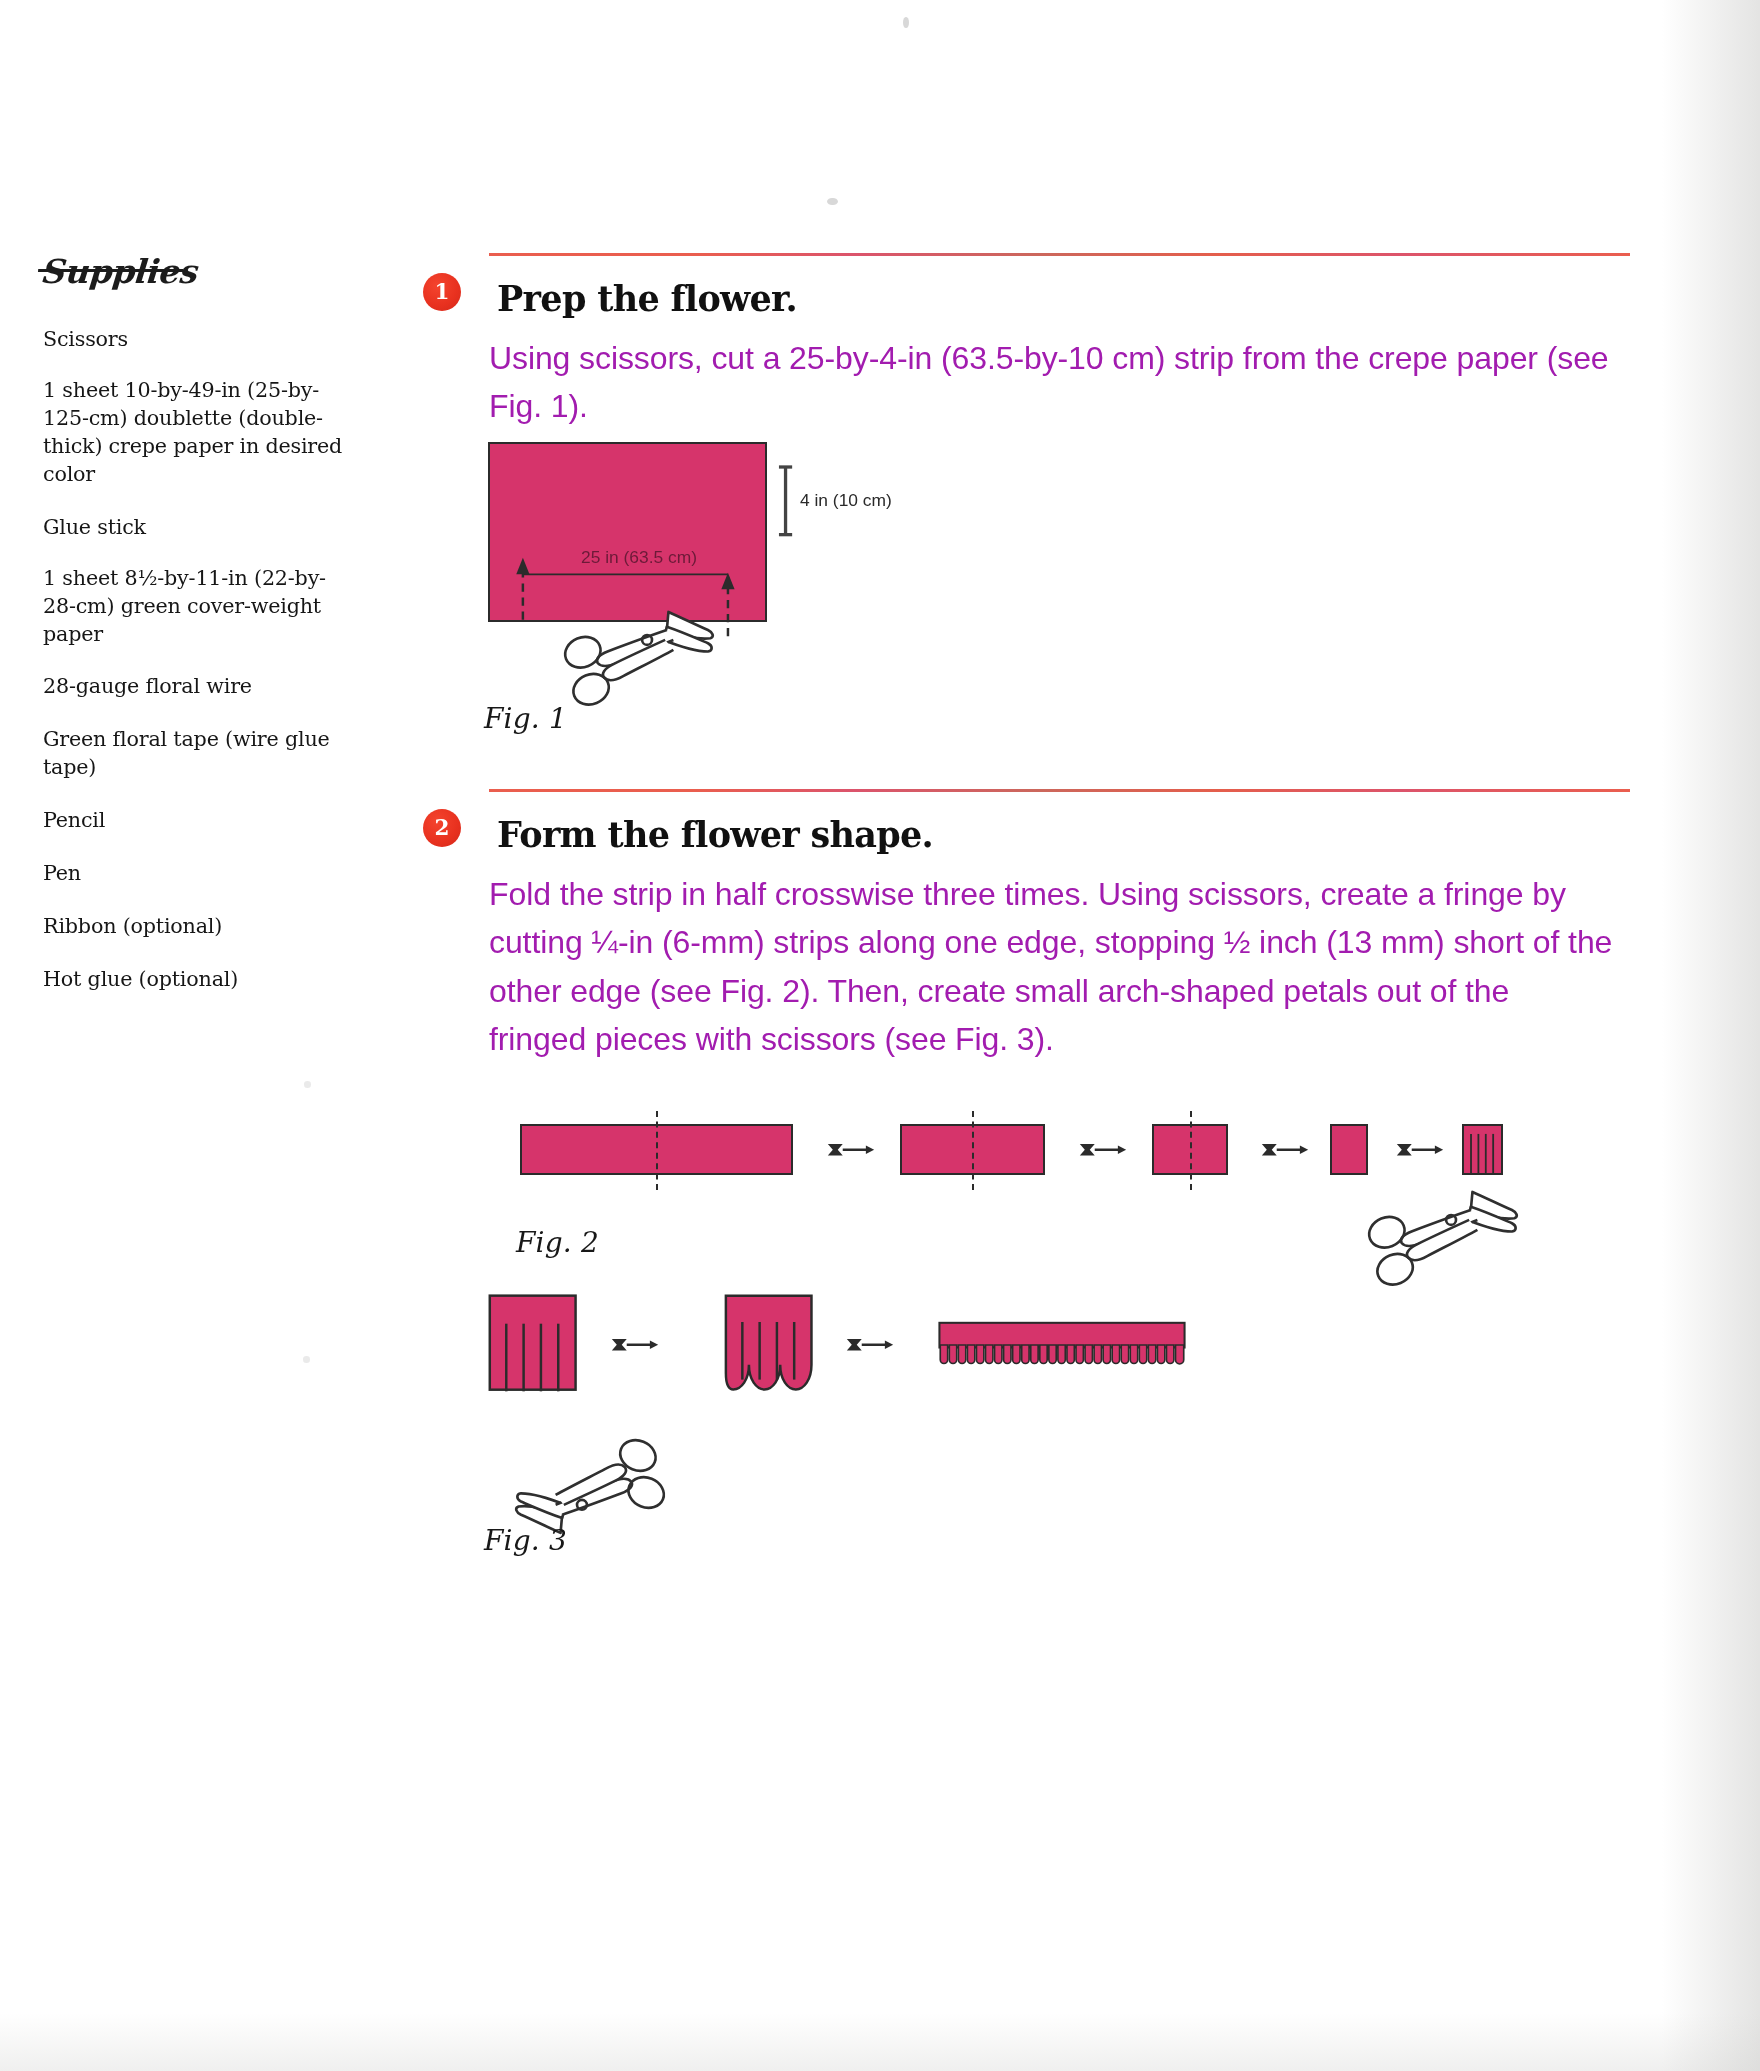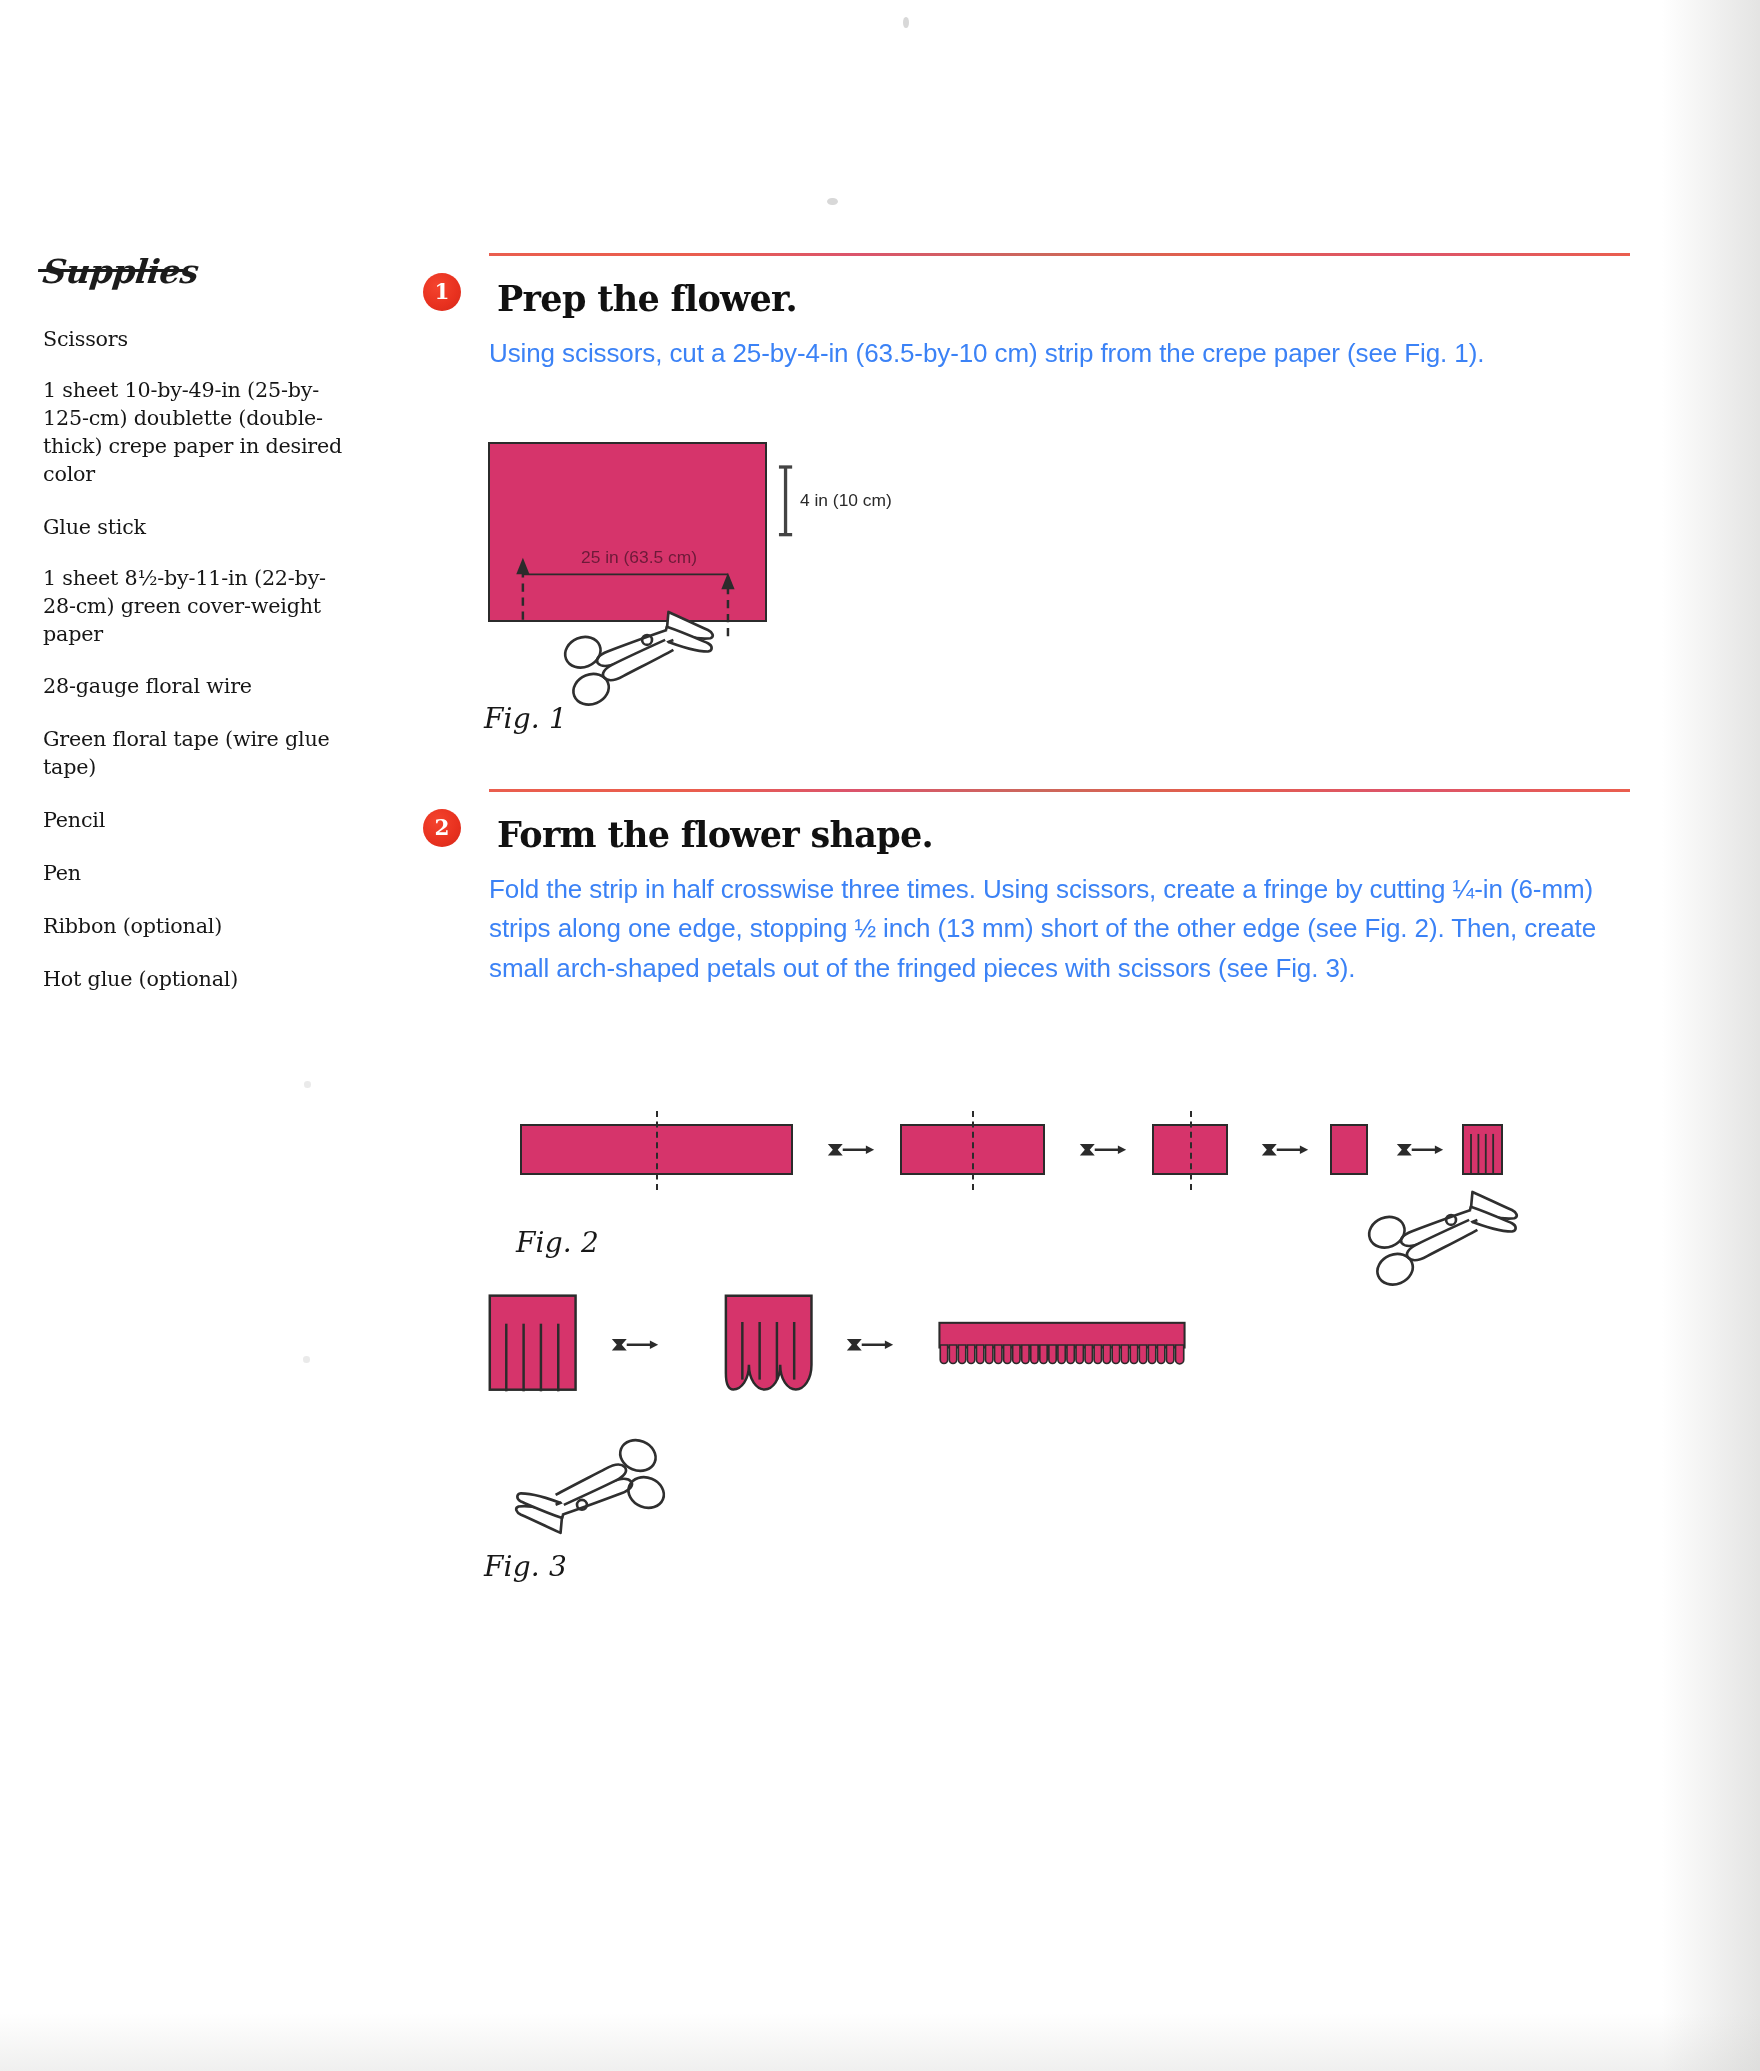--- a/index.html
+++ b/index.html
@@ -108,23 +108,23 @@
     font-family: "DejaVu Serif", serif;
     font-weight: bold;
     font-size: 35px;
     letter-spacing: -0.7px;
     color: #111111;
     margin: 8px;
     padding: 16.5px 0 0 66px;
   }
   .step-body {
     font-family: "Liberation Sans", sans-serif;
-    font-size: 26px;
+    font-size: 32px;
     line-height: 1.52;
-    color: #3b82f6;
+    color: #a21caf;
     margin: 15px 0 0 0;
     padding-left: 66px;
     letter-spacing: -0.1px;
     max-width: 1124px;
   }
   .figcaption {
     font-family: "DejaVu Serif", serif;
     font-style: italic;
     font-size: 28px;
     color: #181818;
@@ -372,17 +372,17 @@
         <path d="M152 6 C170 14 186 22 200 28 C206 31 208 36 203 38 C190 40 172 36 150 28 Z" fill="#ffffff" transform="rotate(180 115 60)"></path>
         <path d="M150 24 C168 30 186 38 200 44 C206 47 206 53 200 54 C186 54 166 48 146 40 Z" fill="#ffffff" transform="rotate(180 115 60)"></path>
         <path d="M150 28 C126 36 102 45 78 54 C68 58 63 63 66 68 C70 73 80 72 90 68 C114 58 138 48 158 40" fill="#ffffff" transform="rotate(180 115 60)"></path>
         <path d="M148 40 C126 50 104 60 84 70 C74 75 70 81 74 86 C79 91 88 89 97 84 C118 73 140 62 158 52" fill="#ffffff" transform="rotate(180 115 60)"></path>
         <ellipse cx="182" cy="65" rx="22" ry="18" transform="rotate(22 182 65)"></ellipse>
         <ellipse cx="172" cy="20" rx="22" ry="18" transform="rotate(22 172 20)"></ellipse>
         <circle cx="104" cy="80" r="6"></circle>
       </g>
     </svg>
 
-    <div class="figcaption" style="position:absolute;left:-4.1px;top:256px;">Fig. 3</div>
+    <div class="figcaption" style="position:absolute;left:-4.1px;top:230px;">Fig. 3</div>
   </div>
 
 </div>
 
 
 </body></html>

